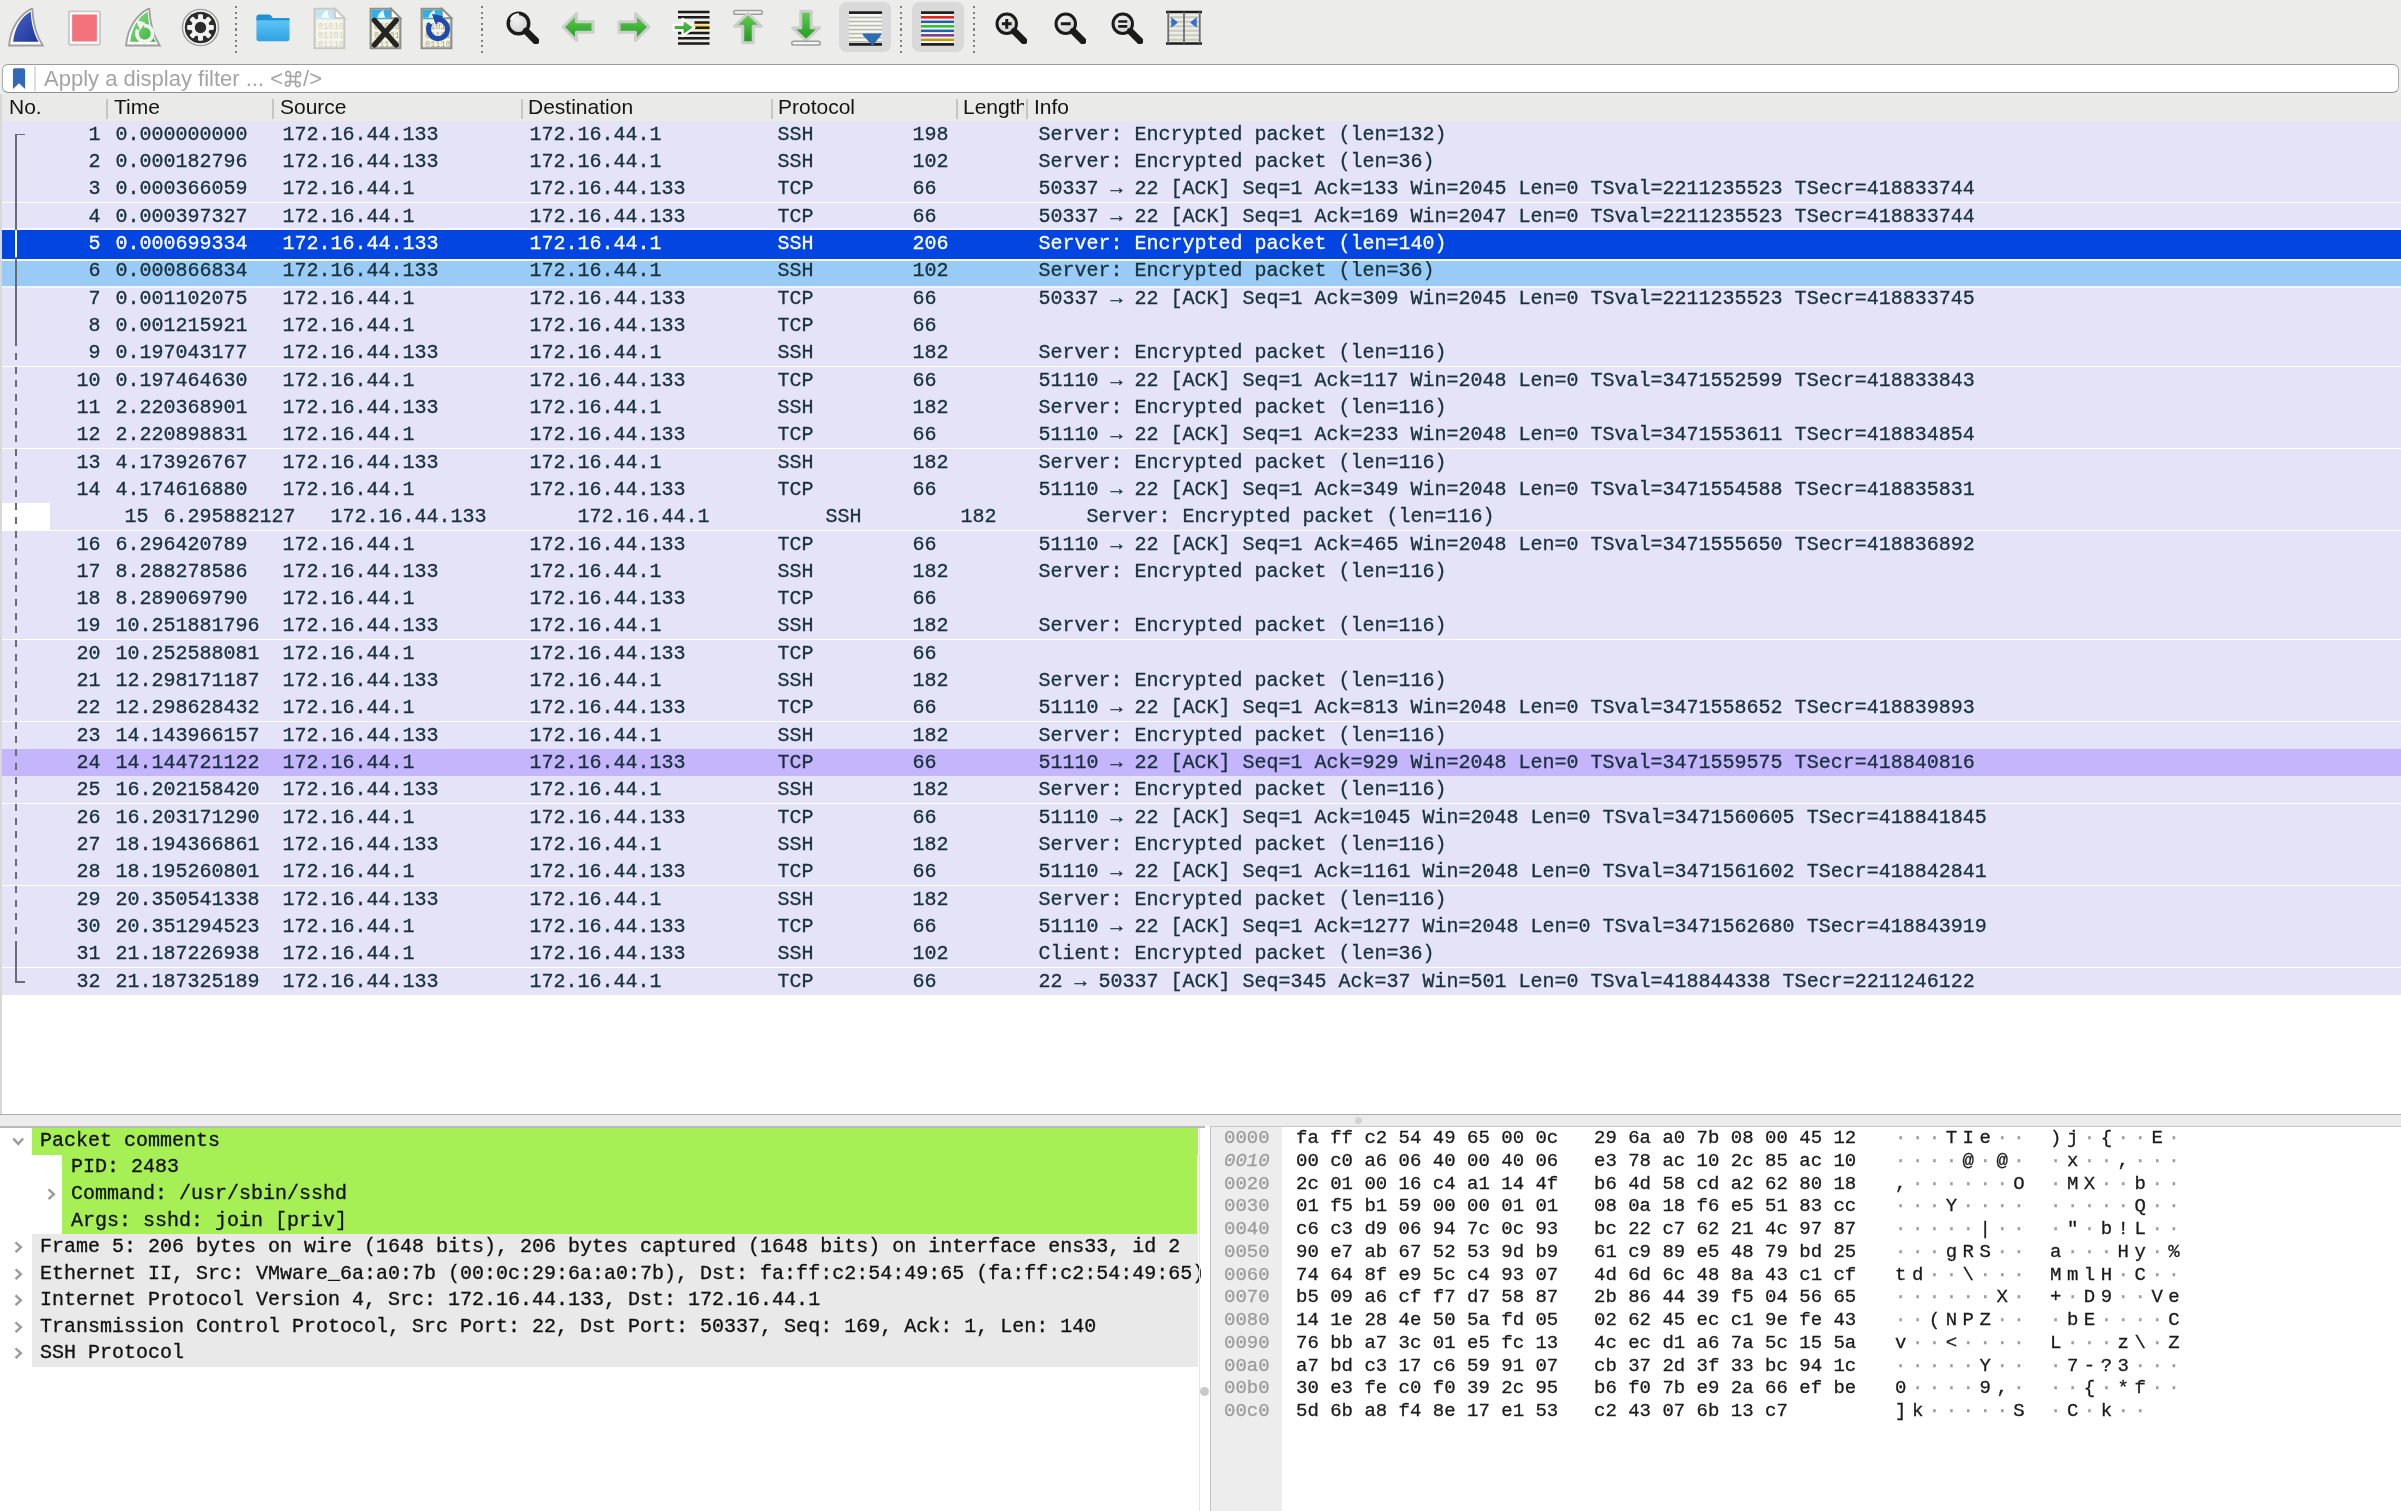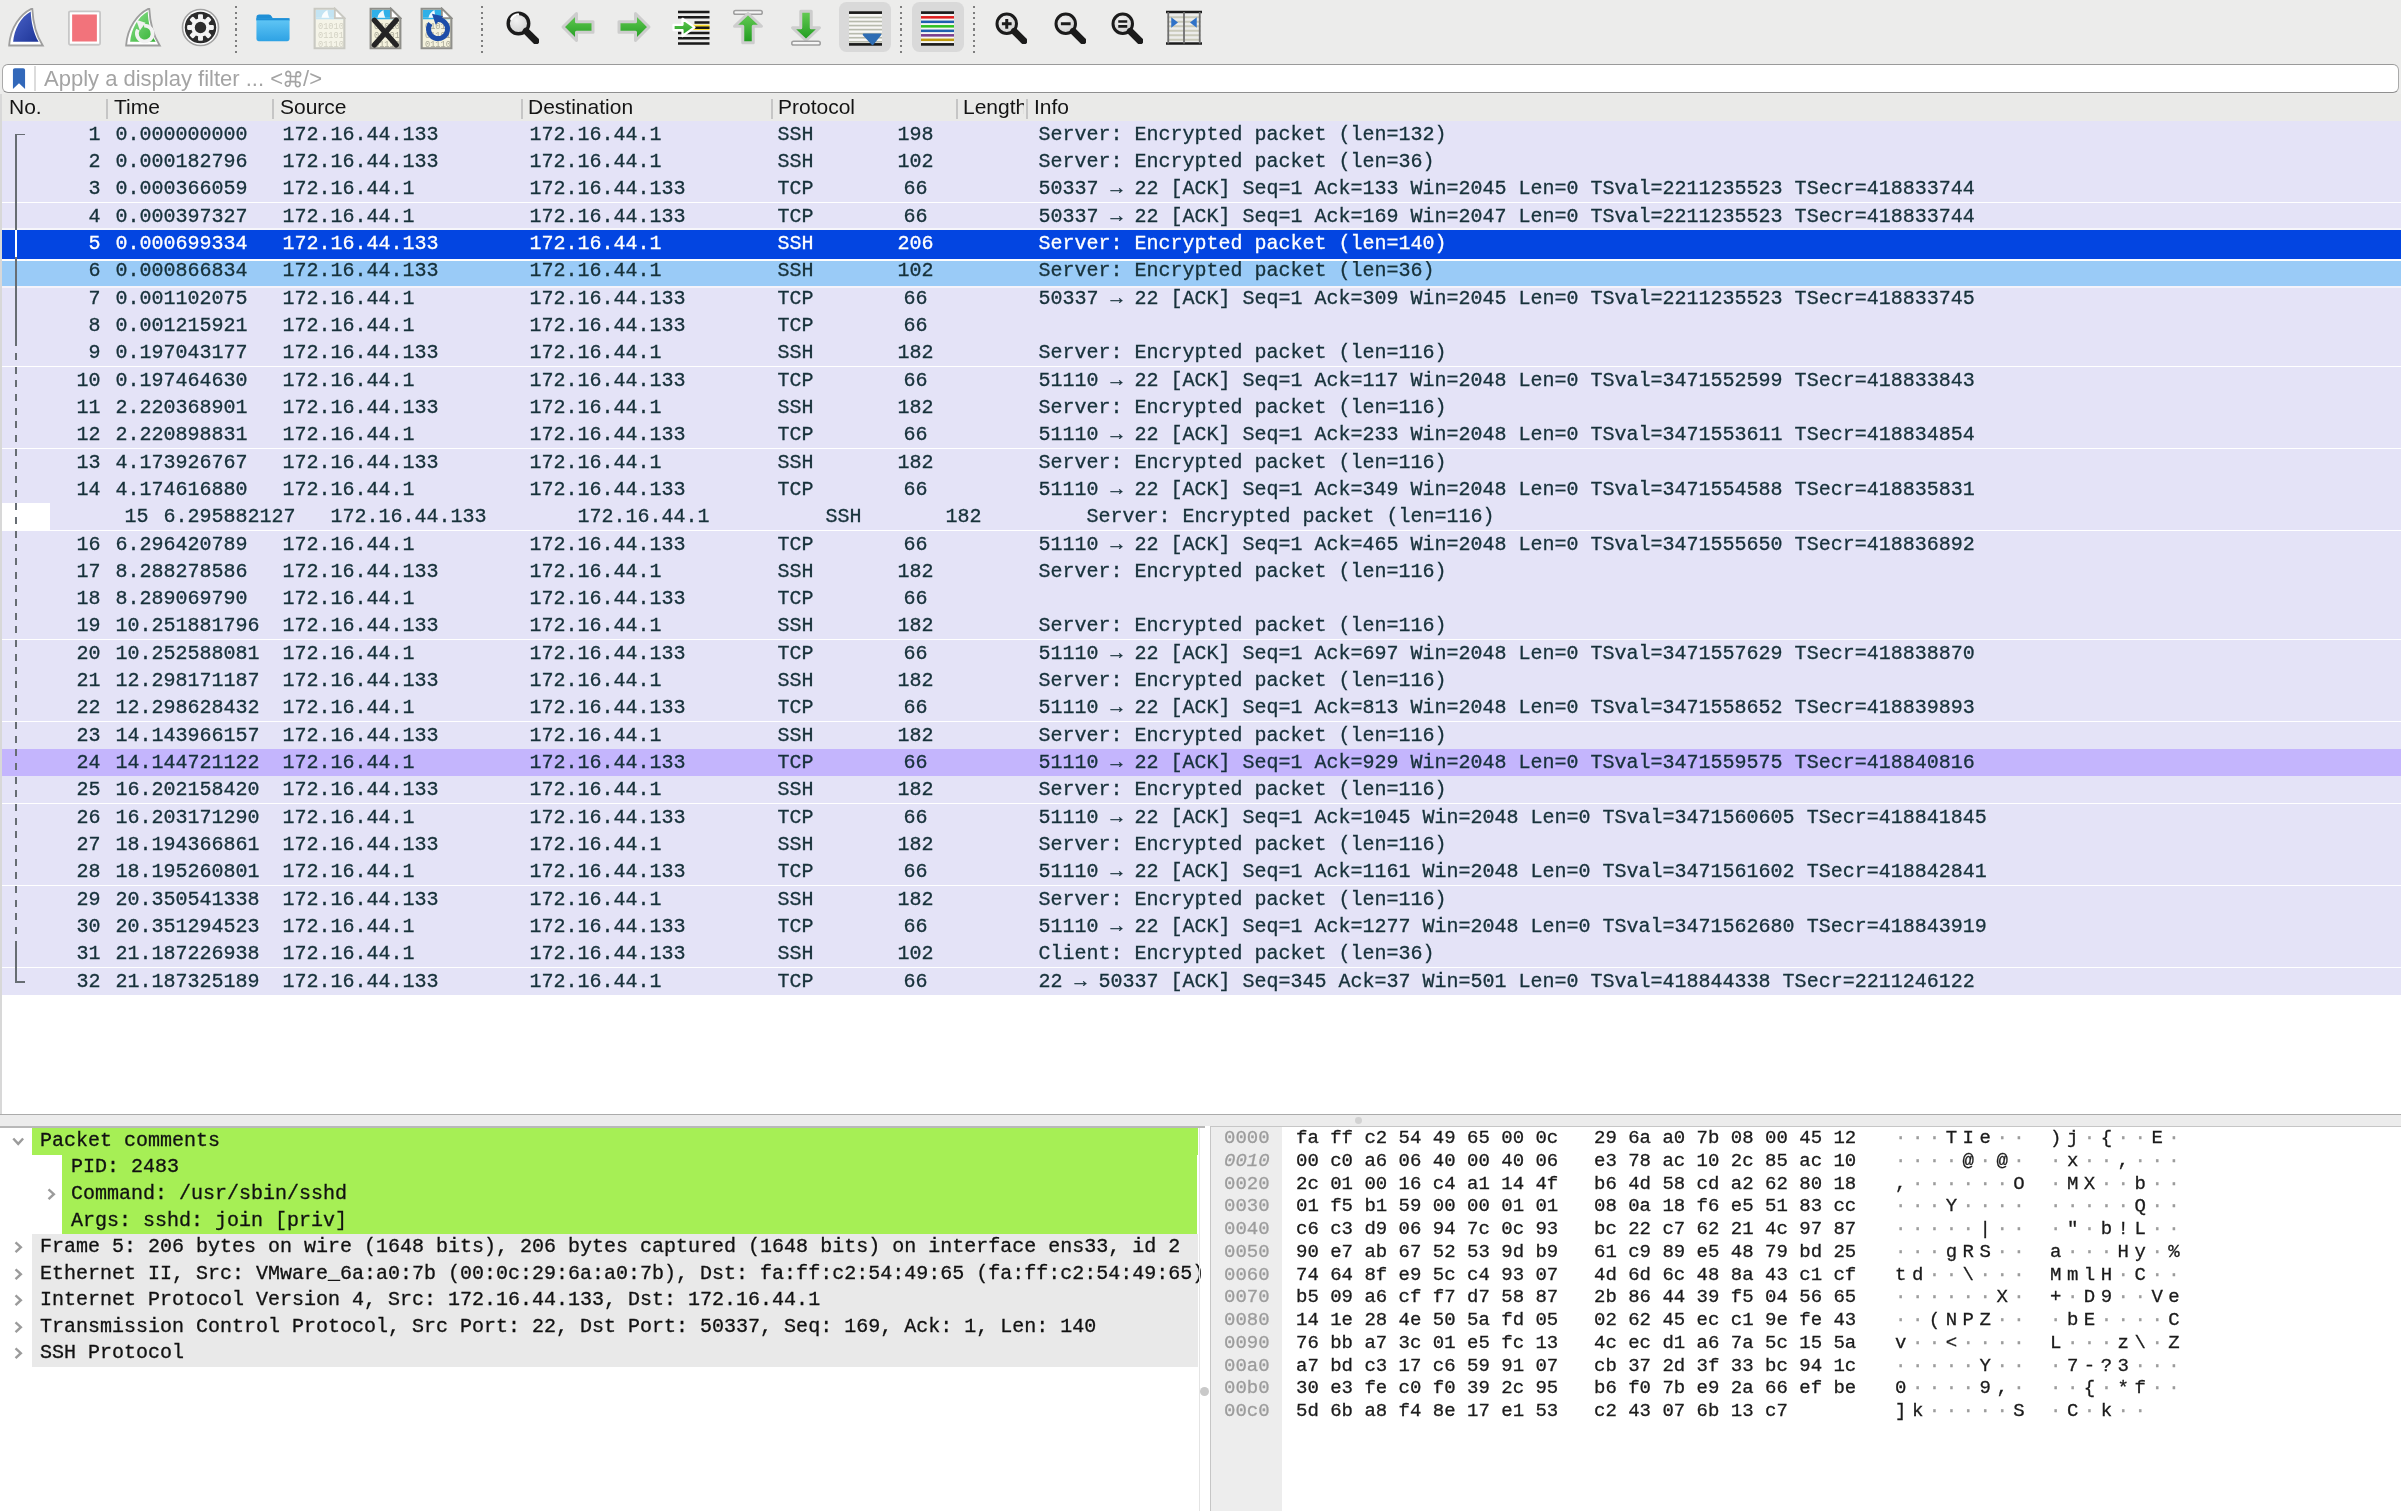--- a/index.html
+++ b/index.html
@@ -8,21 +8,21 @@
 
 .r{position:absolute;left:1.5px;width:2400px;height:27px;line-height:27px;
    font-family:"Liberation Mono", monospace;font-size:20px;color:#17313a;white-space:pre;
    -webkit-text-stroke:0.3px currentColor;}
 .r span{position:absolute;top:0;height:27px;}
 .c-no{left:0;width:99px;text-align:right;}
 .c-t{left:114px;}
 .c-s{left:281px;}
 .c-d{left:528px;}
 .c-p{left:776px;}
-.c-l{left:860px;width:108px;text-align:center;}
+.c-l{left:911px;width:108px;text-align:left;}
 .c-i{left:1037px;}
 
 .dr{position:absolute;height:26.6px;line-height:26.6px;font-family:"Liberation Mono", monospace;
     font-size:20px;color:#111;white-space:pre;-webkit-text-stroke:0.3px currentColor;}
 
 .hx{position:absolute;height:23.5px;line-height:23.5px;font-family:"Liberation Mono", monospace;
     font-size:19px;color:#1b1b1b;white-space:pre;-webkit-text-stroke:0.3px currentColor;}
 .asc{letter-spacing:5.5px;}
 .gray{color:#9c9c9c;}
 .hdrlbl{position:absolute;top:94px;height:26px;line-height:26px;font-size:21px;color:#141414;}
@@ -254,21 +254,21 @@
 <div class="r" style="top:367px;background:#e4e3f7;"><span class="c-no">10</span><span class="c-t">0.197464630</span><span class="c-s">172.16.44.1</span><span class="c-d">172.16.44.133</span><span class="c-p">TCP</span><span class="c-l">66</span><span class="c-i">51110 → 22 [ACK] Seq=1 Ack=117 Win=2048 Len=0 TSval=3471552599 TSecr=418833843</span></div>
 <div class="r" style="top:394px;background:#e4e3f7;"><span class="c-no">11</span><span class="c-t">2.220368901</span><span class="c-s">172.16.44.133</span><span class="c-d">172.16.44.1</span><span class="c-p">SSH</span><span class="c-l">182</span><span class="c-i">Server: Encrypted packet (len=116)</span></div>
 <div class="r" style="top:421px;background:#e4e3f7;"><span class="c-no">12</span><span class="c-t">2.220898831</span><span class="c-s">172.16.44.1</span><span class="c-d">172.16.44.133</span><span class="c-p">TCP</span><span class="c-l">66</span><span class="c-i">51110 → 22 [ACK] Seq=1 Ack=233 Win=2048 Len=0 TSval=3471553611 TSecr=418834854</span></div>
 <div class="r" style="top:449px;background:#e4e3f7;"><span class="c-no">13</span><span class="c-t">4.173926767</span><span class="c-s">172.16.44.133</span><span class="c-d">172.16.44.1</span><span class="c-p">SSH</span><span class="c-l">182</span><span class="c-i">Server: Encrypted packet (len=116)</span></div>
 <div class="r" style="top:476px;background:#e4e3f7;"><span class="c-no">14</span><span class="c-t">4.174616880</span><span class="c-s">172.16.44.1</span><span class="c-d">172.16.44.133</span><span class="c-p">TCP</span><span class="c-l">66</span><span class="c-i">51110 → 22 [ACK] Seq=1 Ack=349 Win=2048 Len=0 TSval=3471554588 TSecr=418835831</span></div>
 <div class="r" style="top:503px;background:#e4e3f7;margin-left:48px;"><span class="c-no">15</span><span class="c-t">6.295882127</span><span class="c-s">172.16.44.133</span><span class="c-d">172.16.44.1</span><span class="c-p">SSH</span><span class="c-l">182</span><span class="c-i">Server: Encrypted packet (len=116)</span></div>
 <div class="r" style="top:531px;background:#e4e3f7;"><span class="c-no">16</span><span class="c-t">6.296420789</span><span class="c-s">172.16.44.1</span><span class="c-d">172.16.44.133</span><span class="c-p">TCP</span><span class="c-l">66</span><span class="c-i">51110 → 22 [ACK] Seq=1 Ack=465 Win=2048 Len=0 TSval=3471555650 TSecr=418836892</span></div>
 <div class="r" style="top:558px;background:#e4e3f7;"><span class="c-no">17</span><span class="c-t">8.288278586</span><span class="c-s">172.16.44.133</span><span class="c-d">172.16.44.1</span><span class="c-p">SSH</span><span class="c-l">182</span><span class="c-i">Server: Encrypted packet (len=116)</span></div>
 <div class="r" style="top:585px;background:#e4e3f7;"><span class="c-no">18</span><span class="c-t">8.289069790</span><span class="c-s">172.16.44.1</span><span class="c-d">172.16.44.133</span><span class="c-p">TCP</span><span class="c-l">66</span></div>
 <div class="r" style="top:612px;background:#e4e3f7;"><span class="c-no">19</span><span class="c-t">10.251881796</span><span class="c-s">172.16.44.133</span><span class="c-d">172.16.44.1</span><span class="c-p">SSH</span><span class="c-l">182</span><span class="c-i">Server: Encrypted packet (len=116)</span></div>
-<div class="r" style="top:640px;background:#e4e3f7;"><span class="c-no">20</span><span class="c-t">10.252588081</span><span class="c-s">172.16.44.1</span><span class="c-d">172.16.44.133</span><span class="c-p">TCP</span><span class="c-l">66</span><span class="c-i">51110 → 22 [ACK] Seq=1 Ack=697 Win=2048 Len=0 TSval=3471557629 TSecr=418838870</span></div>
+<div class="r" style="top:640px;background:#e4e3f7;"><span class="c-no">20</span><span class="c-t">10.252588081</span><span class="c-s">172.16.44.1</span><span class="c-d">172.16.44.133</span><span class="c-p">TCP</span><span class="c-l">66</span></div>
 <div class="r" style="top:667px;background:#e4e3f7;"><span class="c-no">21</span><span class="c-t">12.298171187</span><span class="c-s">172.16.44.133</span><span class="c-d">172.16.44.1</span><span class="c-p">SSH</span><span class="c-l">182</span><span class="c-i">Server: Encrypted packet (len=116)</span></div>
 <div class="r" style="top:694px;background:#e4e3f7;"><span class="c-no">22</span><span class="c-t">12.298628432</span><span class="c-s">172.16.44.1</span><span class="c-d">172.16.44.133</span><span class="c-p">TCP</span><span class="c-l">66</span><span class="c-i">51110 → 22 [ACK] Seq=1 Ack=813 Win=2048 Len=0 TSval=3471558652 TSecr=418839893</span></div>
 <div class="r" style="top:722px;background:#e4e3f7;"><span class="c-no">23</span><span class="c-t">14.143966157</span><span class="c-s">172.16.44.133</span><span class="c-d">172.16.44.1</span><span class="c-p">SSH</span><span class="c-l">182</span><span class="c-i">Server: Encrypted packet (len=116)</span></div>
 <div class="r" style="top:749px;background:#c4b5fd;"><span class="c-no">24</span><span class="c-t">14.144721122</span><span class="c-s">172.16.44.1</span><span class="c-d">172.16.44.133</span><span class="c-p">TCP</span><span class="c-l">66</span><span class="c-i">51110 → 22 [ACK] Seq=1 Ack=929 Win=2048 Len=0 TSval=3471559575 TSecr=418840816</span></div>
 <div class="r" style="top:776px;background:#e4e3f7;"><span class="c-no">25</span><span class="c-t">16.202158420</span><span class="c-s">172.16.44.133</span><span class="c-d">172.16.44.1</span><span class="c-p">SSH</span><span class="c-l">182</span><span class="c-i">Server: Encrypted packet (len=116)</span></div>
 <div class="r" style="top:804px;background:#e4e3f7;"><span class="c-no">26</span><span class="c-t">16.203171290</span><span class="c-s">172.16.44.1</span><span class="c-d">172.16.44.133</span><span class="c-p">TCP</span><span class="c-l">66</span><span class="c-i">51110 → 22 [ACK] Seq=1 Ack=1045 Win=2048 Len=0 TSval=3471560605 TSecr=418841845</span></div>
 <div class="r" style="top:831px;background:#e4e3f7;"><span class="c-no">27</span><span class="c-t">18.194366861</span><span class="c-s">172.16.44.133</span><span class="c-d">172.16.44.1</span><span class="c-p">SSH</span><span class="c-l">182</span><span class="c-i">Server: Encrypted packet (len=116)</span></div>
 <div class="r" style="top:858px;background:#e4e3f7;"><span class="c-no">28</span><span class="c-t">18.195260801</span><span class="c-s">172.16.44.1</span><span class="c-d">172.16.44.133</span><span class="c-p">TCP</span><span class="c-l">66</span><span class="c-i">51110 → 22 [ACK] Seq=1 Ack=1161 Win=2048 Len=0 TSval=3471561602 TSecr=418842841</span></div>
 <div class="r" style="top:886px;background:#e4e3f7;"><span class="c-no">29</span><span class="c-t">20.350541338</span><span class="c-s">172.16.44.133</span><span class="c-d">172.16.44.1</span><span class="c-p">SSH</span><span class="c-l">182</span><span class="c-i">Server: Encrypted packet (len=116)</span></div>
 <div class="r" style="top:913px;background:#e4e3f7;"><span class="c-no">30</span><span class="c-t">20.351294523</span><span class="c-s">172.16.44.1</span><span class="c-d">172.16.44.133</span><span class="c-p">TCP</span><span class="c-l">66</span><span class="c-i">51110 → 22 [ACK] Seq=1 Ack=1277 Win=2048 Len=0 TSval=3471562680 TSecr=418843919</span></div>

